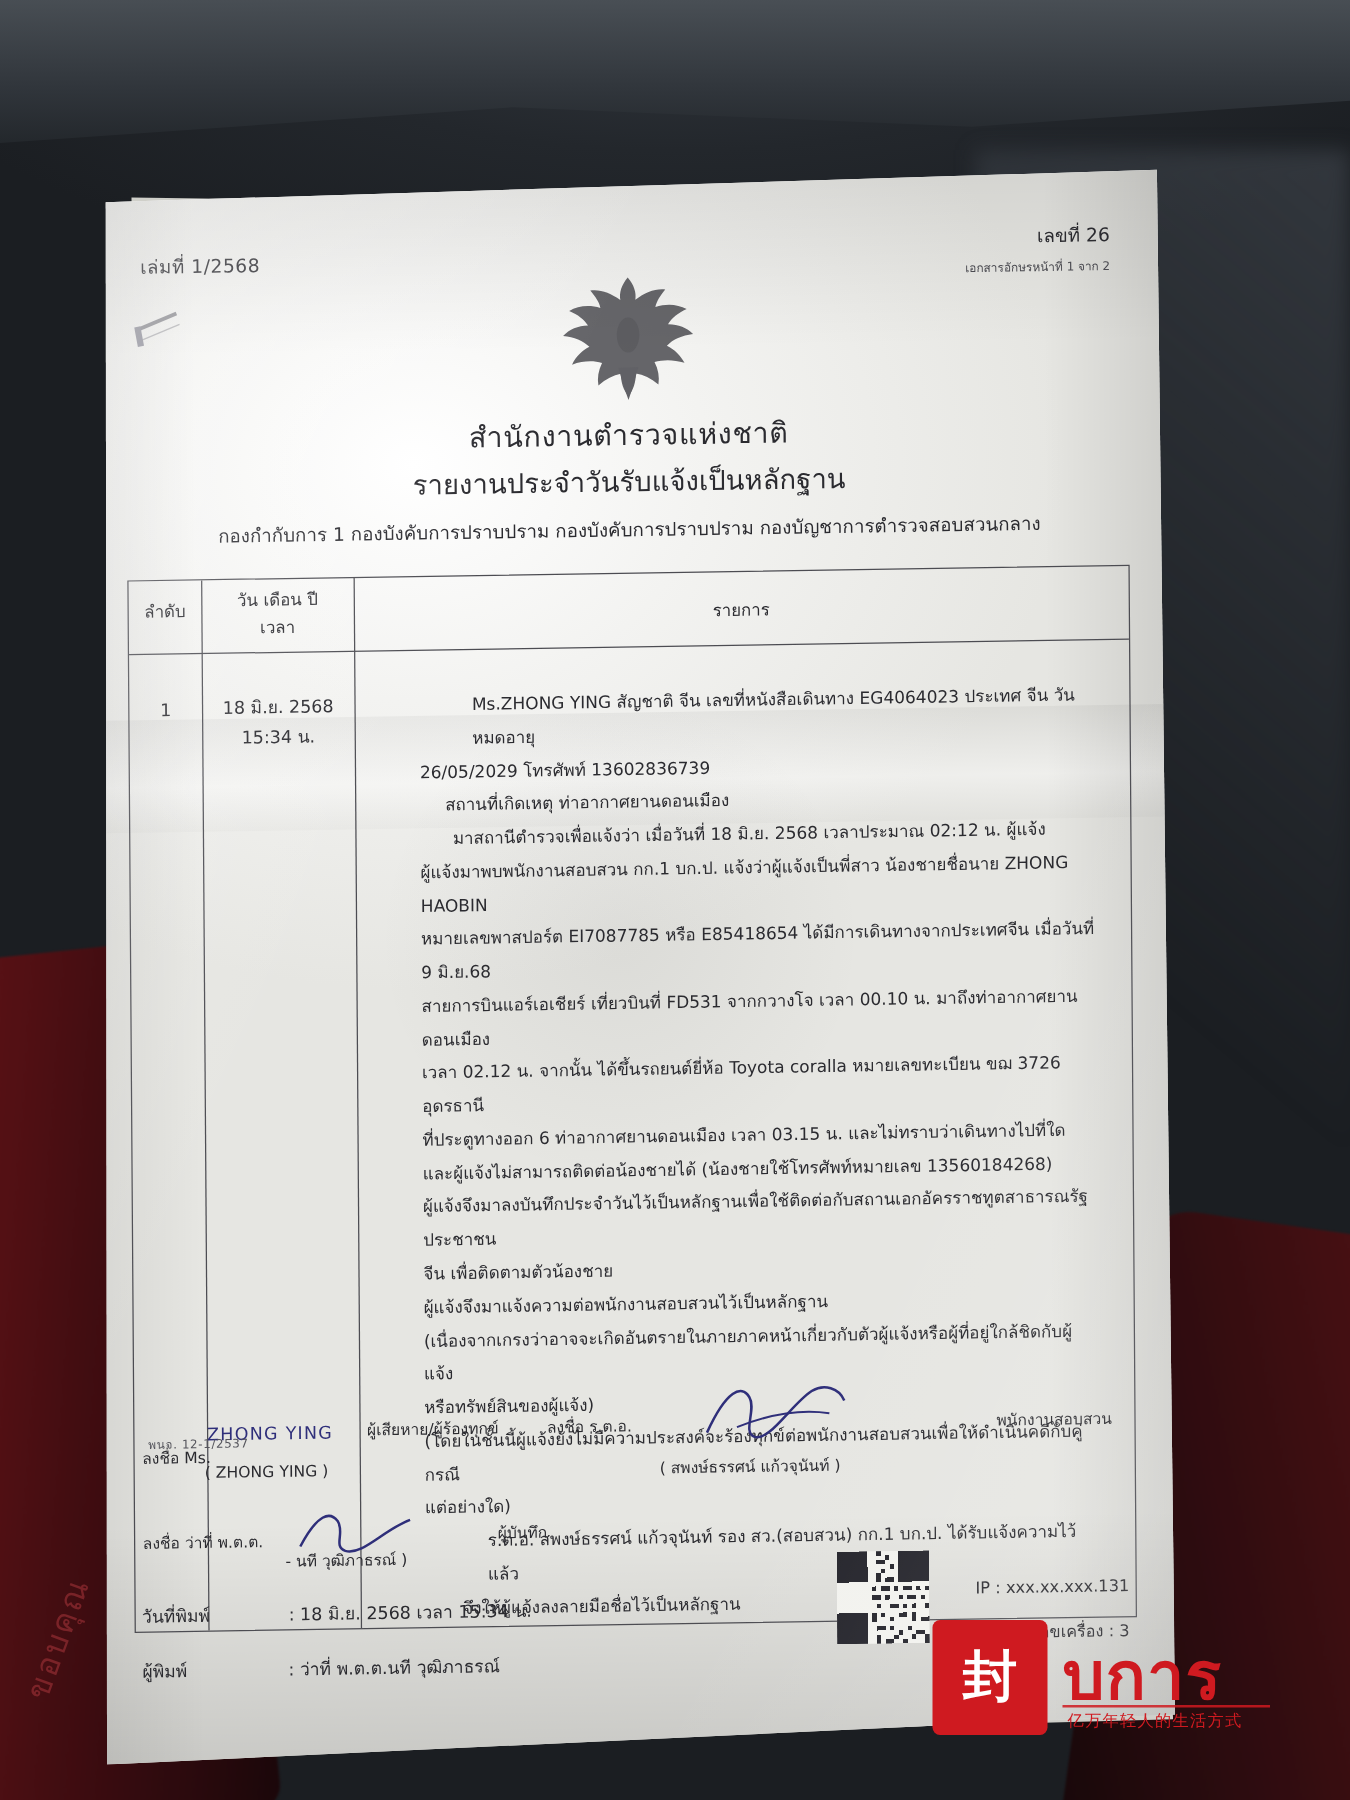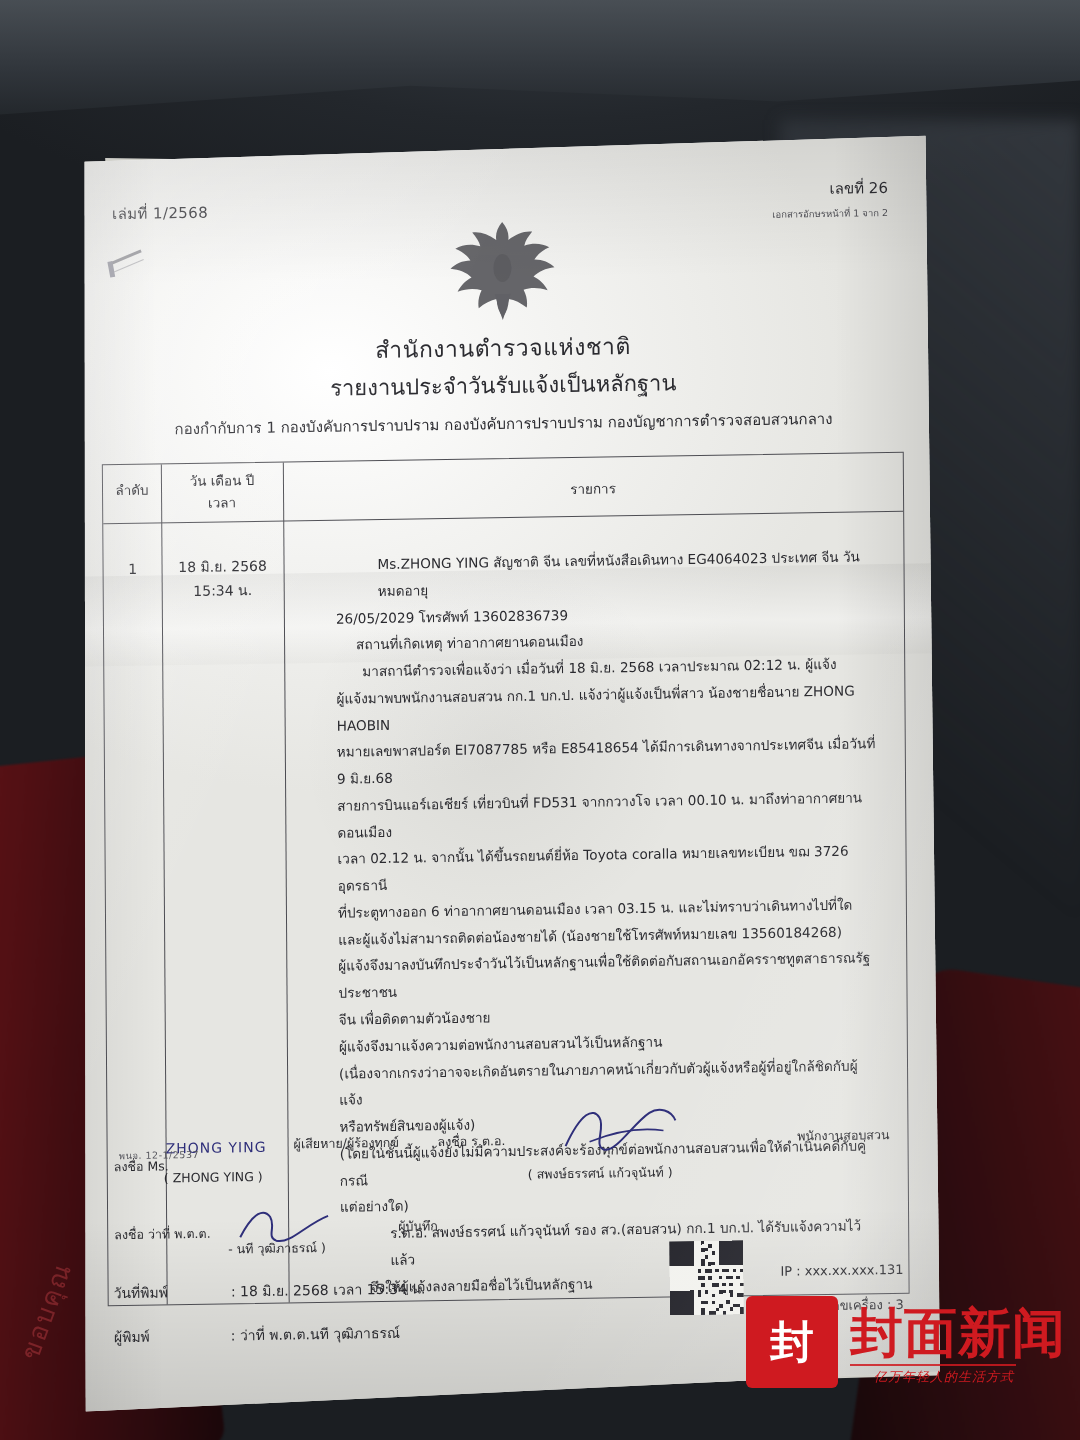--- a/index.html
+++ b/index.html
@@ -128,22 +128,22 @@
     border-radius:6px; display:flex; align-items:center; justify-content:center;
     color:#fff; font-size:44px; font-weight:bold; line-height:1;
     font-family:"DejaVu Sans", sans-serif;
   }
   .logo-word{
     position:absolute; left:104px; top:8px; color:#cf1a20; font-size:53px;
     font-weight:bold; letter-spacing:1px; font-family:"DejaVu Sans", sans-serif;
     white-space:nowrap;
   }
   .logo-tag{
-    position:absolute; left:108px; top:78px; width:160px; text-align:right;
-    color:#cf1a20; font-size:13px; letter-spacing:1px; white-space:nowrap;font-style:italic;
+    position:absolute; left:108px; top:78px; width:160px; text-align:left;
+    color:#cf1a20; font-size:13px; letter-spacing:1px; white-space:nowrap;
   }
   .logo-tag:before, .logo-tag:after{
     content:""; position:absolute; top:9px; width:0; height:0;
   }
   .tag-rule{ position:absolute; left:104px; top:74px; width:166px; height:1.5px; background:#cf1a20; opacity:.85;}
   
   .glare{
     position:absolute; left:0; top:0; width:100%; height:100%;
     background:linear-gradient(115deg, rgba(255,255,255,.30) 0%, rgba(255,255,255,0) 32%,
                rgba(255,255,255,0) 70%, rgba(255,255,255,.16) 100%);
@@ -318,17 +318,17 @@
               <rect x="20" y="19" width="1" height="2"></rect>
           </g>
         </svg>
       </div>
       <div class="glare"></div>
     </div>
   </div>
 
   <div class="logo">
     <div class="logo-box">封</div>
-    <div class="logo-word">封面新闻</div>
+    <div class="logo-word">บการ</div>
     <div class="tag-rule"></div>
     <div class="logo-tag">亿万年轻人的生活方式</div>
   </div>
 </div>
 
 </body></html>

